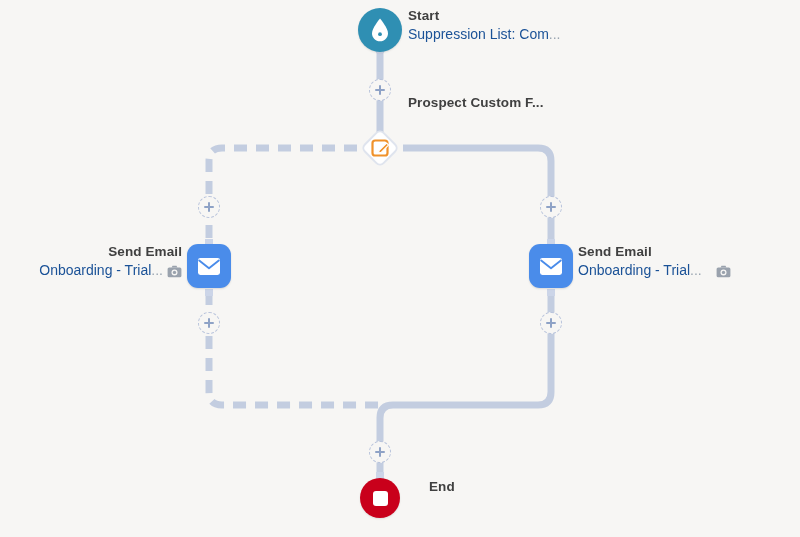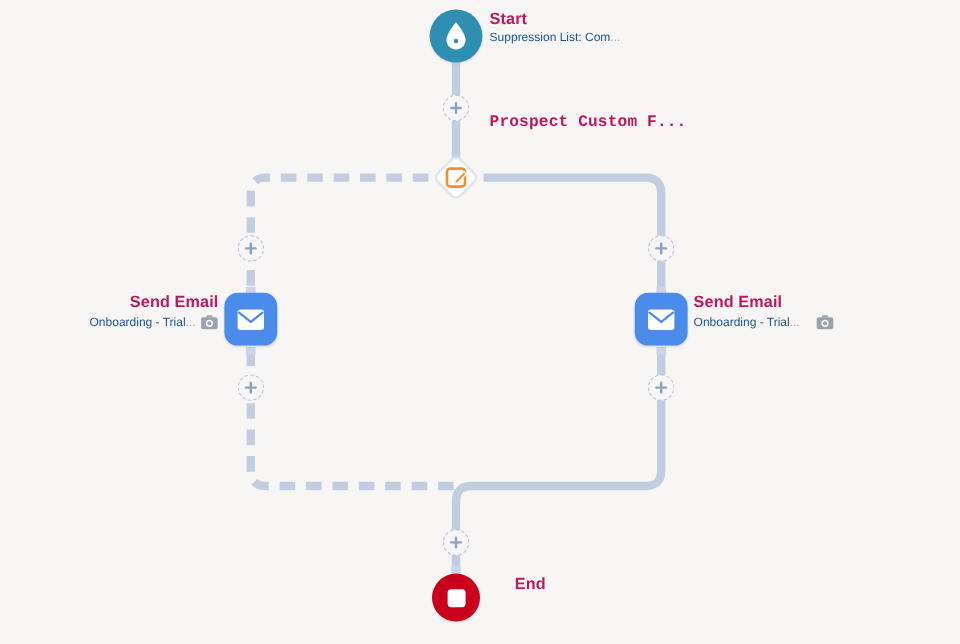--- a/index.html
+++ b/index.html
@@ -77,25 +77,25 @@
     position: absolute;
     white-space: nowrap;
     line-height: 1.25;
   }
   .label-block.align-right {
     text-align: right;
   }
   .label-title {
     font-size: 13.5px;
     font-weight: bold;
-    color: #be185d;
+    color: #404040;
     letter-spacing: 0.1px;
   }
   .label-sub {
-    font-size: 10px;
+    font-size: 14px;
     color: #1b5297;
     margin-top: 1px;
   }
   .label-sub .ellip {
     color: #9aa5b1;
   }
   .cam {
     display: inline-block;
     vertical-align: -3px;
     margin-left: 4px;
@@ -193,21 +193,21 @@
     <div class="node-icon decision-icon" style="left:0; top:0;">
       <svg width="46" height="46" viewBox="0 0 46 46" xmlns="http://www.w3.org/2000/svg">
         <rect x="9.8" y="9.8" width="26.4" height="26.4" rx="5" ry="5" transform="rotate(45 23 23)" fill="#ffffff" stroke="#dfe4ee" stroke-width="2"></rect>
         <g>
           <rect x="15.5" y="15.5" width="15" height="15" rx="2.6" ry="2.6" fill="none" stroke="#f0922b" stroke-width="2.2"></rect>
           <path d="M22.2 25.4 L29.6 18.0 L31.6 20.0 L24.2 27.4 L21.6 28.0 Z" fill="#f0922b" stroke="#ffffff" stroke-width="1.1"></path>
         </g>
       </svg>
     </div>
   </div>
-  <div class="label-block" style="left:408px; top:95px;font-family:Liberation Mono, monospace;">
+  <div class="label-block" style="left:408px; top:95px;">
     <div class="label-title">Prospect Custom F...</div>
   </div>
 
   <div class="node" style="left:187px; top:244px;">
     <div class="node-icon email-icon" style="left:0; top:0;">
       <svg width="24" height="19" viewBox="0 0 24 19" xmlns="http://www.w3.org/2000/svg">
         <rect x="1" y="1" width="22" height="17" rx="2.4" ry="2.4" fill="#ffffff"></rect>
         <path d="M2.2 3.6 L12 11.2 L21.8 3.6" fill="none" stroke="#4a8cea" stroke-width="1.9" stroke-linecap="round" stroke-linejoin="round"></path>
       </svg>
     </div>

